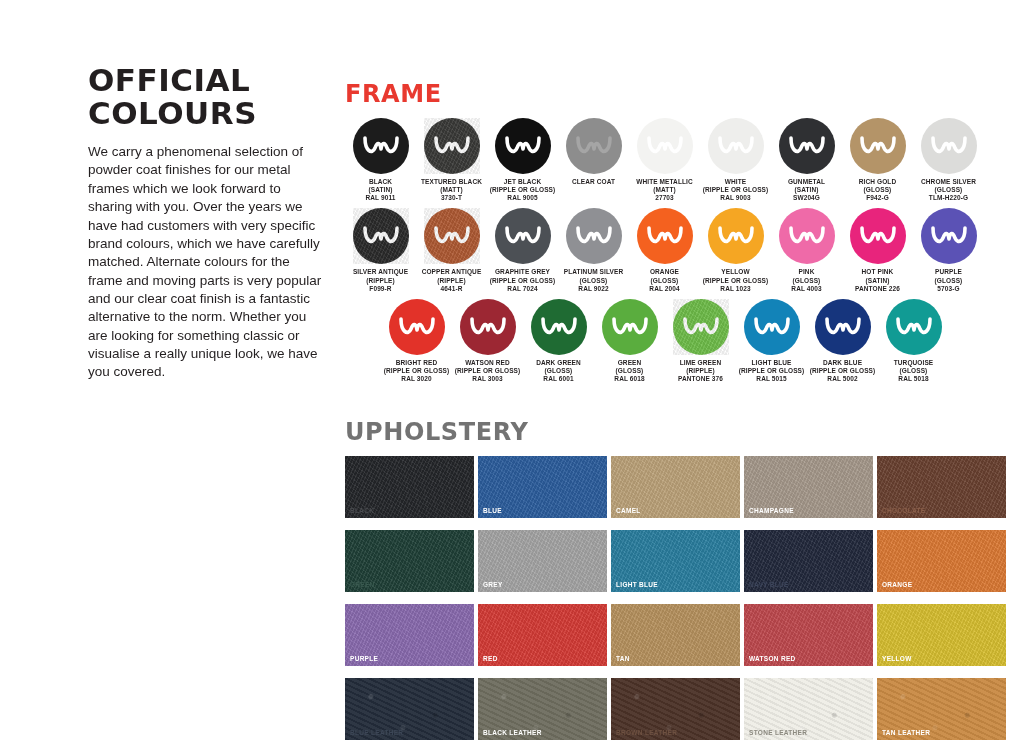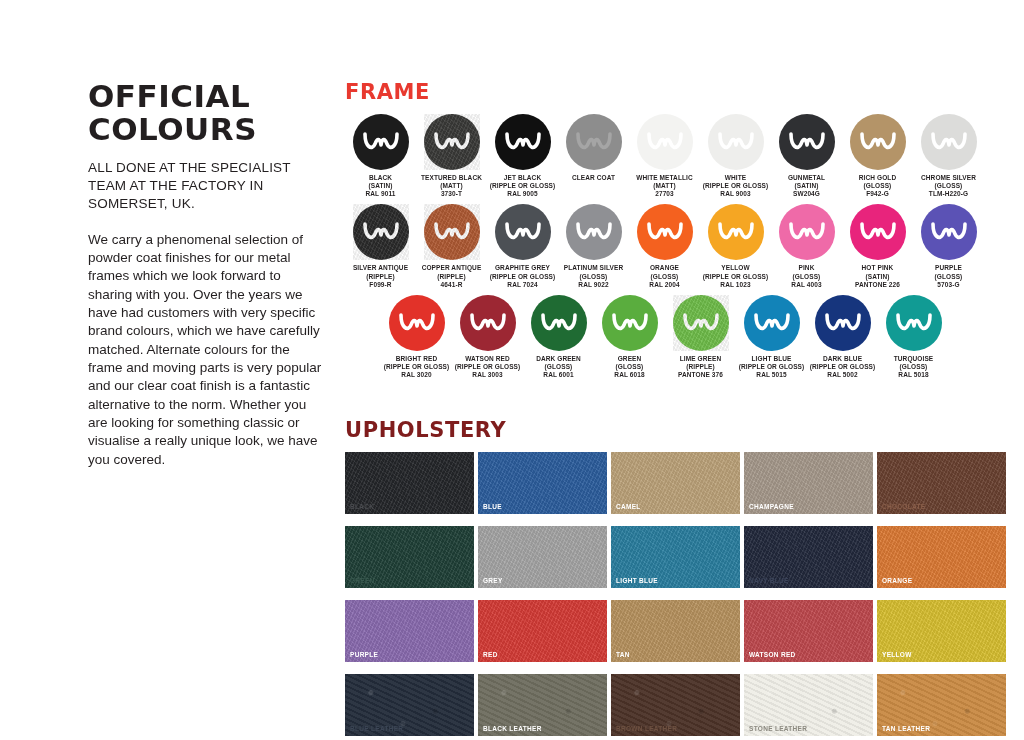--- a/index.html
+++ b/index.html
@@ -13,21 +13,21 @@
     font-family: "Liberation Sans", sans-serif;
     color: #231f20;
     position: relative;
     overflow: hidden;
   }
 
   
   #left-col {
     position: absolute;
     left: 88px;
-    top: 80px;
+    top: 64px;
     width: 240px;
   }
   #page-title {
     font-family: "DejaVu Sans", sans-serif;
     font-weight: bold;
     font-size: 31px;
     line-height: 1.05;
     letter-spacing: 0.5px;
     margin: 0 0 14px 0;
     color: #231f20;
@@ -56,26 +56,26 @@
   
   #frame-section {
     position: absolute;
     left: 345px;
     top: 80px;
     width: 640px;
   }
   .section-heading {
     font-family: "DejaVu Sans", sans-serif;
     font-weight: bold;
-    font-size: 21px;
+    font-size: 24px;
     letter-spacing: 0.6px;
     margin: 0 0 10px 0;
   }
   #frame-heading { color: #e8392f; }
-  #upholstery-heading { color: #7f1d1d; }
+  #upholstery-heading { color: #737373; }
 
   .swatch-row {
     display: flex;
     justify-content: flex-start;
     margin-bottom: 6px;
   }
   .frame-swatch {
     width: 71px;
     margin-right: 0px;
     text-align: center;
@@ -152,21 +152,20 @@
       radial-gradient(circle at 45% 80%, rgba(255,255,255,0.08) 0 2px, transparent 3px),
       repeating-linear-gradient(25deg, rgba(0,0,0,0.06) 0 2px, rgba(255,255,255,0.05) 2px 5px);
     pointer-events: none;
   }
 </style>
 </head>
 <body>
 
 <div id="left-col">
   <h1 id="page-title">OFFICIAL COLOURS</h1>
-  <p id="subtitle">ALL DONE AT THE SPECIALIST TEAM AT THE FACTORY IN SOMERSET, UK.</p>
   <p id="body-copy">We carry a phenomenal selection of powder coat finishes for our metal frames which we look forward to sharing with you. Over the years we have had customers with very specific brand colours, which we have carefully matched. Alternate colours for the frame and moving parts is very popular and our clear coat finish is a fantastic alternative to the norm. Whether you are looking for something classic or visualise a really unique look, we have you covered.</p>
 </div>
 
 <div id="frame-section">
   <h2 class="section-heading" id="frame-heading">FRAME</h2>
   <div class="swatch-row" id="frame-row-1">
       <div class="frame-swatch">
         <div class="disc" style="background: rgb(28, 28, 28);">
           <svg width="36" height="24" viewBox="0 0 36 24" aria-hidden="true">
             <path d="M2 4 C2 17, 9 21, 12 14 C14 8, 17 8, 18 15 C19 8, 22 8, 24 14 C27 21, 34 17, 34 4" fill="none" stroke="#ffffff" stroke-width="3.6" stroke-linecap="round" stroke-linejoin="round"></path>

